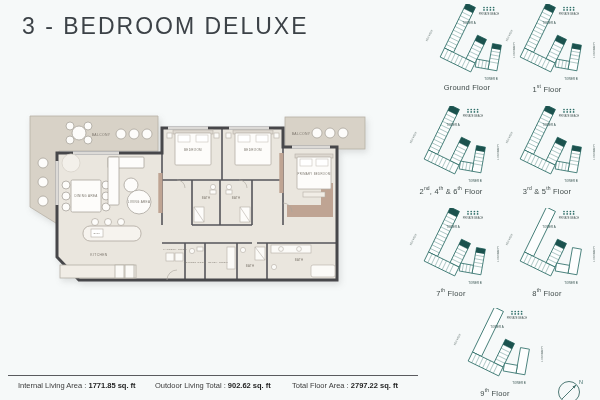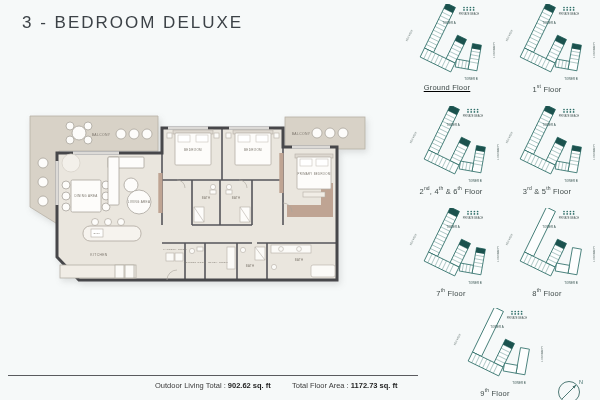--- a/index.html
+++ b/index.html
@@ -1,18 +1,18 @@
 <!DOCTYPE html>
 <html><head>
 <meta charset="utf-8">
 <style>
   html,body{margin:0;padding:0;background:#eee;}
   .canvas{position:relative;width:600px;height:400px;background:#f6f9f9;overflow:hidden;
           font-family:"Liberation Sans",sans-serif;}
-  .title{position:absolute;left:22px;top:13px;font-size:17px;letter-spacing:2px;
+  .title{position:absolute;left:22px;top:13px;font-size:23px;letter-spacing:2px;
          color:#3c4247;font-weight:500;white-space:nowrap;}
   
   .plan-svg{position:absolute;left:15px;top:95px;filter:drop-shadow(2px 3px 3px rgba(60,60,60,.14));}
   .plan-svg text{font-family:"Liberation Sans",sans-serif;fill:#7b756c;letter-spacing:.35px;}
   
   .kp-col{position:absolute;left:395px;top:0;width:205px;height:400px;}
   .kp-cell{position:absolute;width:96px;}
   .kp-cell svg{display:block;}
   .kp-floor{margin-top:1px;text-align:center;font-size:7.5px;color:#3f4a49;letter-spacing:.2px;}
   .kp-floor sup{font-size:5px;}
@@ -211,21 +211,21 @@
       <text x="221" y="104" font-size="2.8">BATH</text>
       <text x="235" y="172" font-size="2.8">BATH</text>
       <text x="284" y="166" font-size="2.8">BATH</text>
       <text x="160" y="155" font-size="2.4">LAUNDRY ROOM</text>
       <text x="180" y="168" font-size="2.4">POWDER ROOM</text>
       <text x="203" y="168" font-size="2.4">STUDY ROOM</text>
     </g>
   </svg>
 
   <div class="kp-col">
-      <div class="kp-cell" style="left: 4px; top: 4px; text-decoration: underline;">
+      <div class="kp-cell" style="left: 24px; top: 4px;">
         <svg width="96" height="78" viewBox="0 0 96 78">
           <g transform="rotate(26 46 34)">
             <rect x="32" y="2" width="10" height="50" fill="#fdfefe" stroke="#2f6f69" stroke-width="0.8"></rect>
             <rect x="32" y="52" width="34" height="10" fill="#fdfefe" stroke="#2f6f69" stroke-width="0.8"></rect>
             <rect x="56" y="26" width="10" height="26" fill="#fdfefe" stroke="#2f6f69" stroke-width="0.8"></rect>
             <path d="M32,8h10M32,12h10M32,16h10M32,20h10M32,24h10M32,28h10M32,32h10M32,36h10M32,40h10M32,44h10M32,48h10" stroke="#2f6f69" stroke-width="0.35" fill="none"></path>
             <path d="M36,52v10M40,52v10M44,52v10M48,52v10M52,52v10M56,52v10M60,52v10" stroke="#2f6f69" stroke-width="0.35" fill="none"></path>
             <path d="M56,32h10M56,36h10M56,40h10M56,44h10M56,48h10" stroke="#2f6f69" stroke-width="0.35" fill="none"></path>
             <rect x="32" y="2" width="10" height="6" fill="#1b524e"></rect>
             <rect x="56" y="26" width="10" height="6" fill="#1b524e"></rect>
@@ -470,22 +470,26 @@
     </div>
 
   <svg class="compass" width="30" height="30" viewBox="0 0 30 30">
     <circle cx="13" cy="16" r="10.5" fill="none" stroke="#3c6b66" stroke-width="0.9"></circle>
     <line x1="6" y1="23" x2="20" y2="9" stroke="#3c6b66" stroke-width="0.9"></line>
     <path d="M20,9 L16.5,10.5 L18.5,12.5 Z" fill="#3c6b66"></path>
     <text x="23" y="8" font-size="5.5" fill="#3c6b66">N</text>
   </svg>
 
   <div class="footer-line"></div>
+  <div class="stat s0">
+    <span>Internal Living Area :</span>
+    <b>1771.85 sq. ft</b>
+  </div>
   <div class="stat s1">
     <span>Outdoor Living Total :</span>
     <b>902.62 sq. ft</b>
   </div>
   <div class="stat s2">
     <span>Total Floor Area :</span>
-    <b>1172.73 sq. ft</b>
+    <b>2797.22 sq. ft</b>
   </div>
 
 </div>
 
 </body></html>

